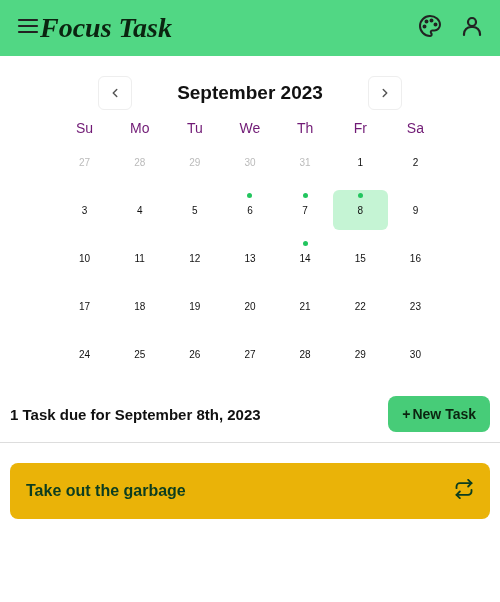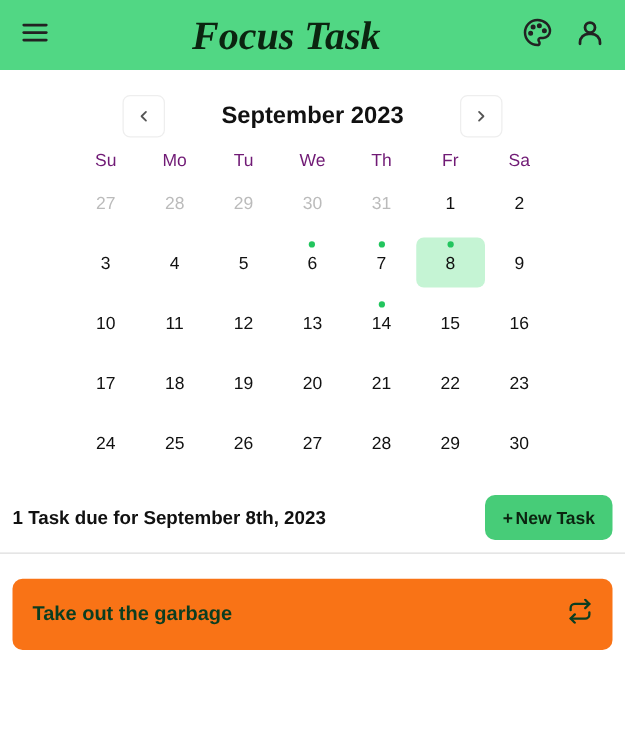--- a/index.html
+++ b/index.html
@@ -16,25 +16,24 @@
       display: flex;
       align-items: center;
       justify-content: space-between;
       padding: 0 16px;
     }
     .header .left { display: flex; align-items: center; }
     .header .right { display: flex; align-items: center; gap: 18px; }
     .header svg { stroke: #222; }
     .app-title {
       font-family: serif;
-      font-size: 32px;
+      font-size: 28px;
       font-weight: 700;
       font-style: italic;
       color: #0b2410;
-      text-align: center;
       flex: 1;
     }
     .calendar {
       width: 386px;
       margin: 10px auto 0 auto;
       padding-top: 10px;
     }
     .cal-header {
       display: flex;
       align-items: center;
@@ -75,21 +74,21 @@
       display: grid;
       grid-template-columns: repeat(7, 1fr);
       row-gap: 8px;
     }
     .day-cell {
       height: 40px;
       display: flex;
       align-items: center;
       justify-content: center;
       position: relative;
-      font-size: 14px;
+      font-size: 10px;
       color: #111;
       cursor: pointer;
       font-weight: 500;
     }
     .day-cell.muted { color: #bbb; }
     .day-cell.selected {
       background: #c5f4d4;
       border-radius: 6px;
     }
     .dot {
@@ -120,21 +119,21 @@
       border: none;
       border-radius: 8px;
       padding: 10px 14px;
       font-size: 14px;
       font-weight: 600;
       cursor: pointer;
       display: flex; align-items: center; gap: 2px;
     }
     .task-item {
       margin: 20px 10px 0 10px;
-      background: #f97316;
+      background: #eab308;
       border-radius: 8px;
       padding: 16px 16px;
       display: flex;
       align-items: center;
       justify-content: space-between;
       color: #0b3d20;
       font-size: 16px;
       font-weight: 600;
     }
     .task-item svg { stroke: #0b3d20; }

